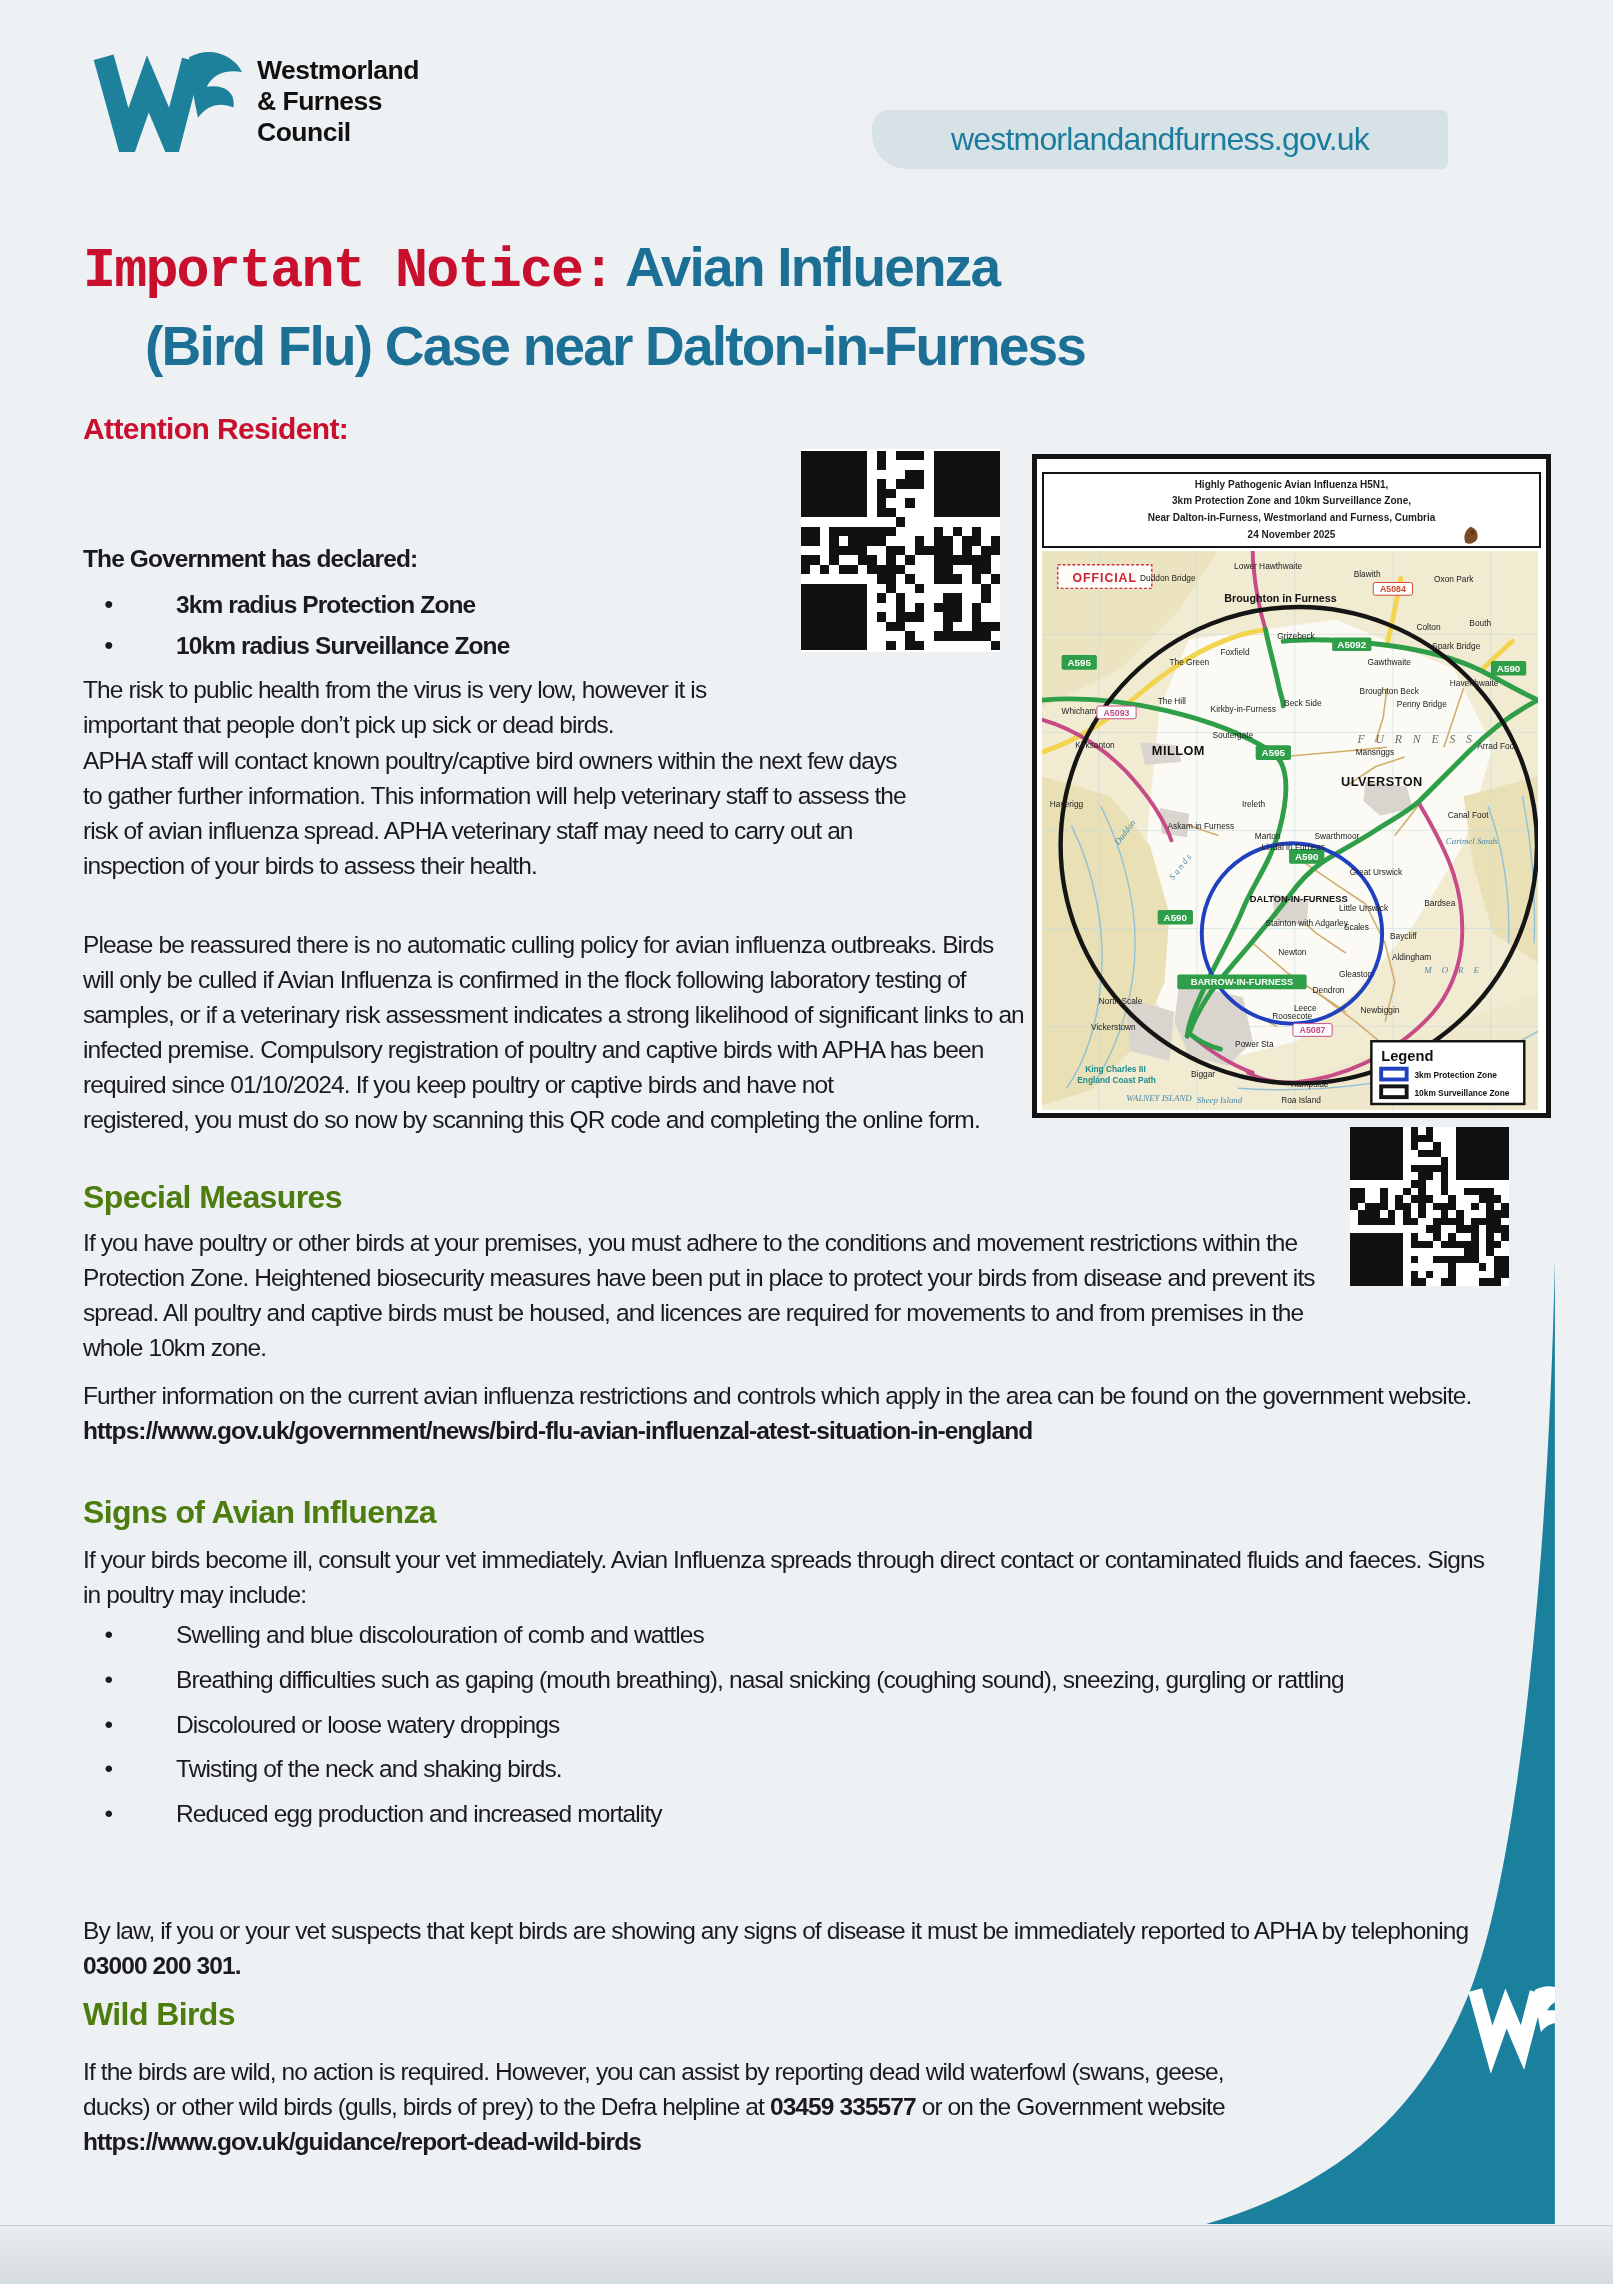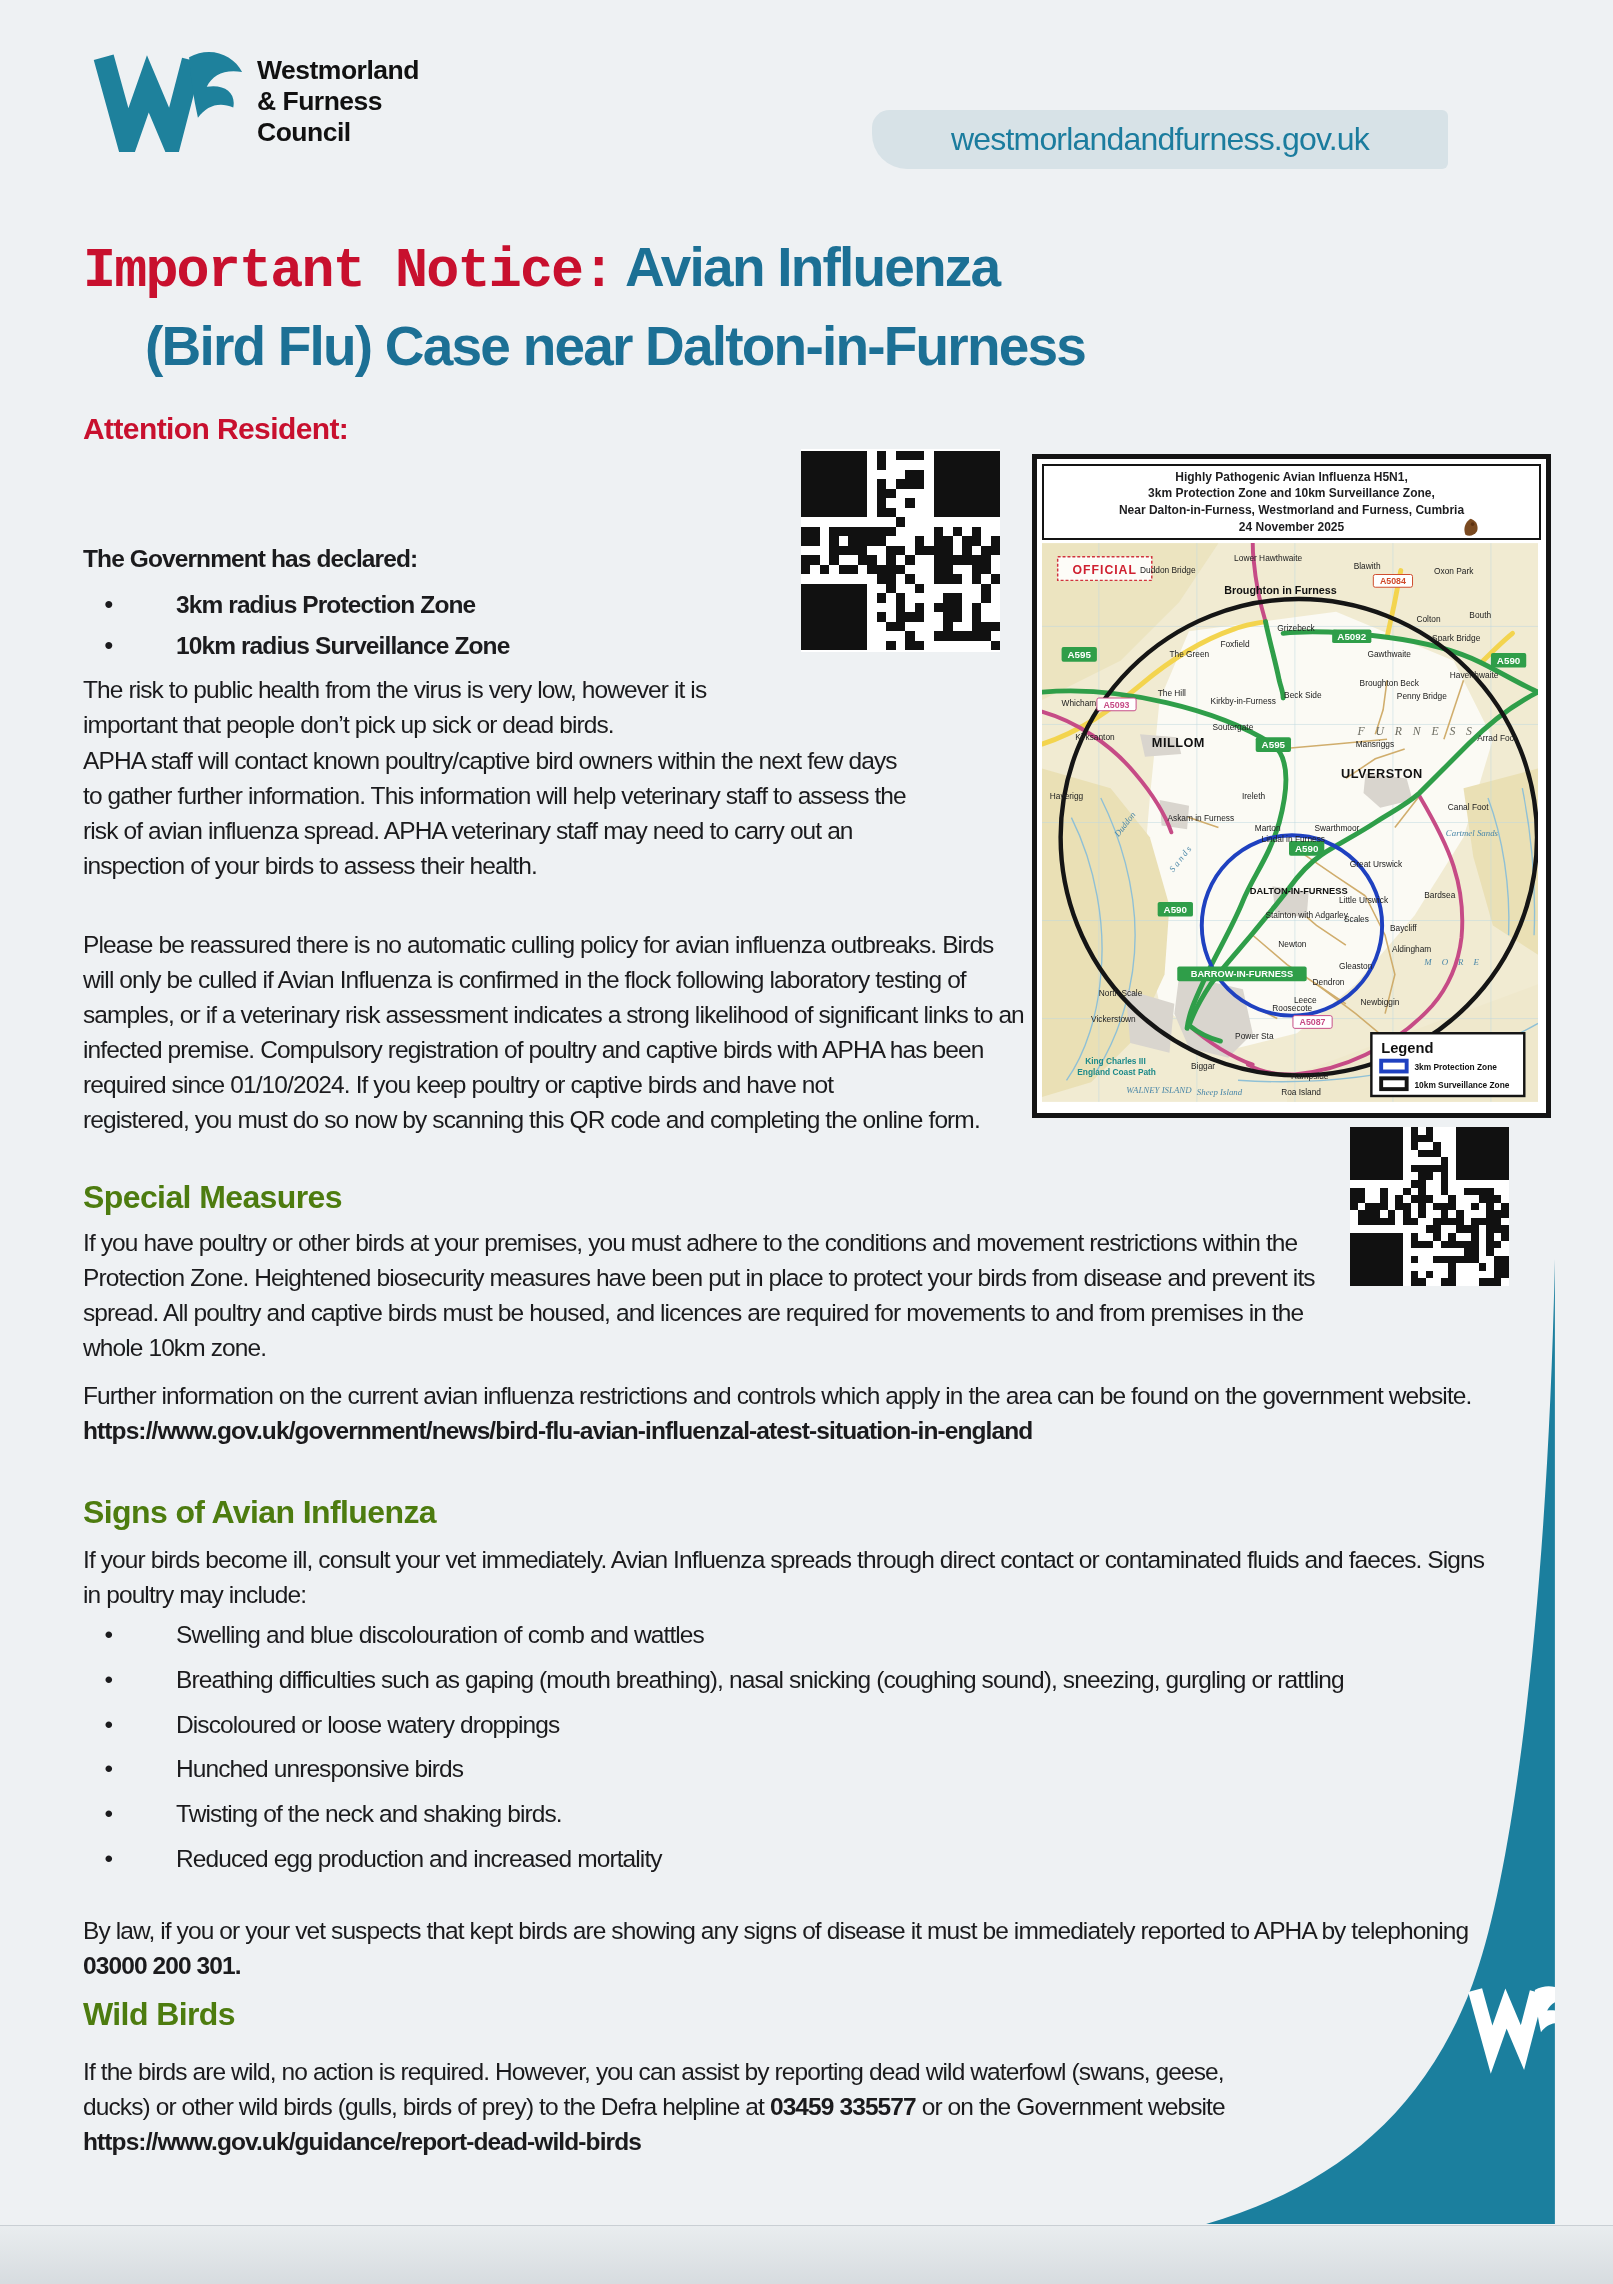--- a/index.html
+++ b/index.html
@@ -19,22 +19,22 @@
   .section-h{font-size:32px;font-weight:bold;letter-spacing:-0.6px;color:#4d7c0f;}
   .red-h{font-size:30px;font-weight:bold;letter-spacing:-0.6px;color:#c8102e;}
   .blist{margin:0;padding:0;list-style:none;}
   .blist li{position:relative;padding-left:93px;}
   .blist li::before{content:"\2022";position:absolute;left:21.6px;top:0;}
   .zlist li{font-weight:bold;line-height:41px;}
   .slist li{margin-bottom:9.8px;}
   
   .map-box{left:1032px;top:454px;width:519px;height:664px;background:#fff;border:5.9px solid #141414;
            box-sizing:border-box;padding:4.9px;}
-  .map-title{border:2px solid #141414;text-align:center;font-size:12px;font-weight:bold;
-             line-height:16.7px;padding:2.9px 2px;position:relative;font-family:"Liberation Sans",sans-serif;}
+  .map-title{border:2px solid #141414;text-align:center;font-size:10px;font-weight:bold;
+             line-height:16.7px;padding:2.9px 2px;position:relative;font-family:"Liberation Sans",sans-serif;margin-top:8px;}
   .map-svg{display:block;margin-top:2.9px;}
   .ml{font-size:8.5px;fill:#222;font-family:"Liberation Sans",sans-serif;}
   .mlb{font-size:11px;font-weight:bold;fill:#111;}
   .mtown{font-size:13px;font-weight:bold;fill:#111;letter-spacing:0.5px;}
   .mb10{font-size:9.5px;font-weight:bold;fill:#111;}
   .mwater{font-size:9px;font-style:italic;fill:#4a87a8;font-family:"Liberation Serif",serif;}
   .mfur{font-size:12px;font-style:italic;fill:#6b6b60;letter-spacing:4px;font-family:"Liberation Serif",serif;}
   .mteal{font-size:8.5px;font-weight:bold;fill:#1d8a8a;}
   .shtext{font-size:10px;font-weight:bold;fill:#fff;text-anchor:middle;}
   .pinktext{font-size:9px;font-weight:bold;fill:#c64b86;text-anchor:middle;}
@@ -568,21 +568,20 @@
   <div class="abs section-h" style="left:83px;top:1179px">Special Measures</div>
   <div class="abs body-text" style="left:83px;top:1225px;width:1264px">If you have poultry or other birds at your premises, you must adhere to the conditions and movement restrictions within the Protection Zone. Heightened biosecurity measures have been put in place to protect your birds from disease and prevent its spread. All poultry and captive birds must be housed, and licences are required for movements to and from premises in the whole 10km zone.</div>
   <div class="abs body-text" style="left:83px;top:1378px;width:1421px"><span>Further information on the current avian influenza restrictions and controls which apply in the area can be found on the government website. </span><b>https://www.gov.uk/government/news/bird-flu-avian-influenzal-atest-situation-in-england</b></div>
 
   <div class="abs section-h" style="left:83px;top:1494px">Signs of Avian Influenza</div>
   <div class="abs body-text" style="left:83px;top:1542px;width:1402px">If your birds become ill, consult your vet immediately. Avian Influenza spreads through direct contact or contaminated fluids and faeces. Signs in poultry may include:</div>
   <ul class="abs blist slist body-text" style="left:83px;top:1617px;width:1343px">
     <li>Swelling and blue discolouration of comb and wattles</li>
     <li>Breathing difficulties such as gaping (mouth breathing), nasal snicking (coughing sound), sneezing, gurgling or rattling</li>
     <li>Discoloured or loose watery droppings</li>
-    <li>Hunched unresponsive birds</li>
     <li>Twisting of the neck and shaking birds.</li>
     <li>Reduced egg production and increased mortality</li>
   </ul>
   <div class="abs body-text" style="left:83px;top:1913px;width:1421px"><span>By law, if you or your vet suspects that kept birds are showing any signs of disease it must be immediately reported to APHA by telephoning </span><b>03000 200 301.</b></div>
 
   <div class="abs section-h" style="left:83px;top:1996px">Wild Birds</div>
   <div class="abs body-text" style="left:83px;top:2054px;width:1191px"><span>If the birds are wild, no action is required. However, you can assist by reporting dead wild waterfowl (swans, geese, ducks) or other wild birds (gulls, birds of prey) to the Defra helpline at </span><b>03459 335577</b><span> or on the Government website </span><b>https://www.gov.uk/guidance/report-dead-wild-birds</b></div>
 
   <svg class="abs" style="left:1206px;top:1259px" width="349" height="965" viewBox="0 0 356 985">
     <path d="M356 0 L356 985 L0 985 C120 950 220 880 272 740 C320 610 350 300 356 0 Z" fill="#1b7f9e"></path>

